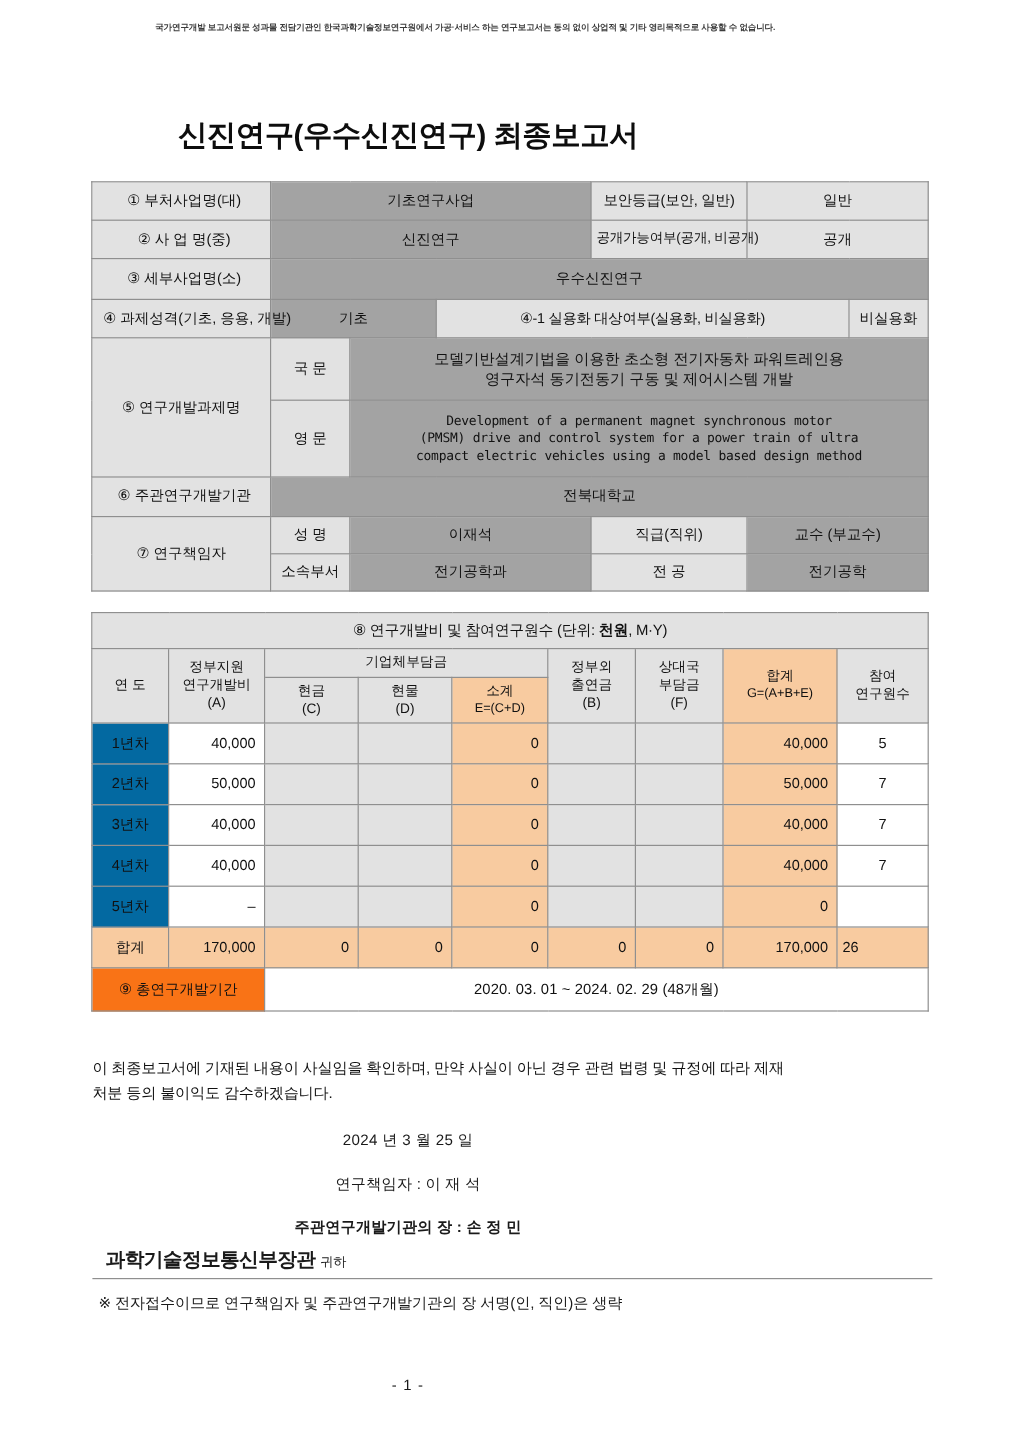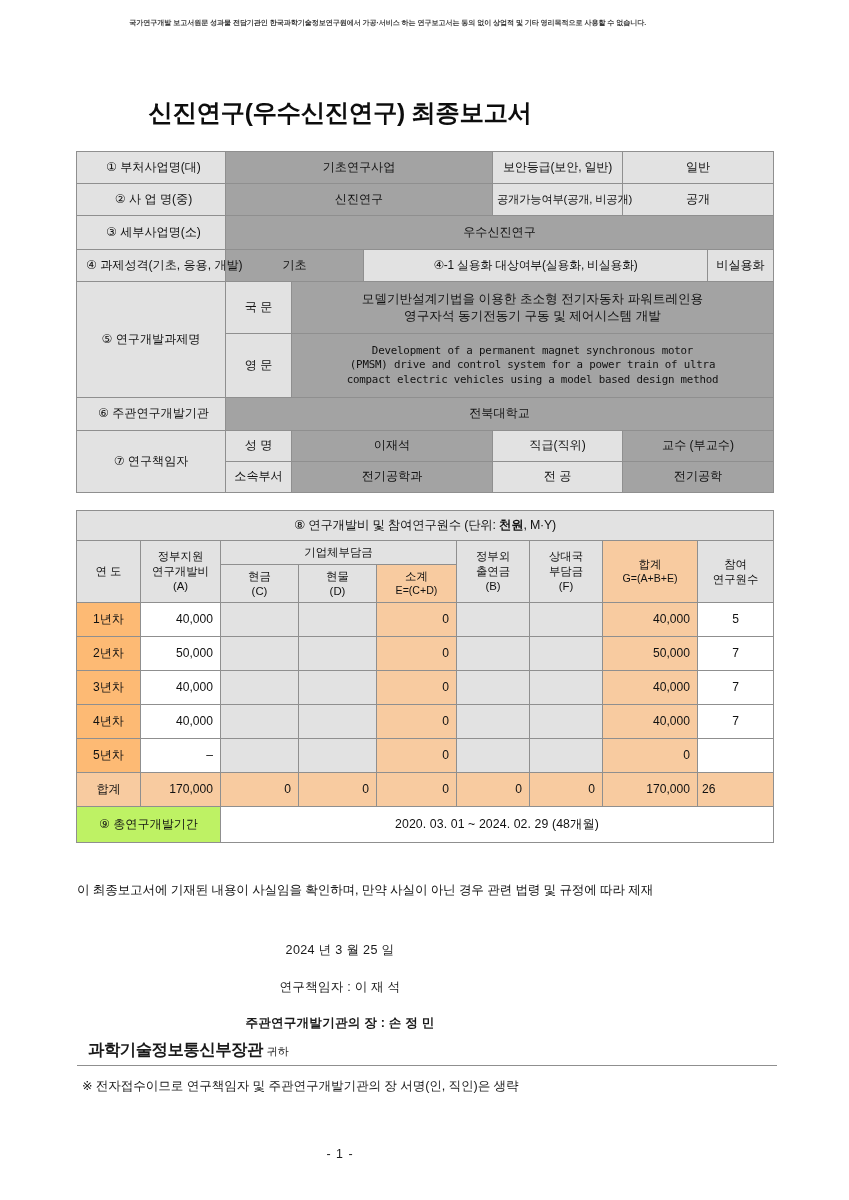--- a/index.html
+++ b/index.html
@@ -88,29 +88,29 @@
     background: #e2e2e2;
     text-align: center;
     font-size: 12.4px;
     height: 30px;
     letter-spacing: -0.2px;
   }
   .bcaption b { font-weight: 700; }
   .bh { background: #e2e2e2; text-align: center; font-size: 11.4px; }
   .bh-or { background: #f8cba0; text-align: center; font-size: 11.4px; }
   .bsub { font-size: 10.6px; }
-  .yr { background: #fdba74; text-align: center; height: 34px; font-size: 12.1px; }
+  .yr { background: #0369a1; text-align: center; height: 34px; font-size: 12.1px; }
   .num { text-align: right; background: #ffffff; padding-right: 7px !important; font-size: 12.1px; }
   .num-c { text-align: center; background: #ffffff; font-size: 12.1px; }
   .empty { background: #e2e2e2; }
   .or { background: #f8cba0; text-align: right; padding-right: 7px !important; font-size: 12.1px; }
   .or-c { background: #f8cba0; text-align: left; font-size: 12.1px; }
   .tot td { background: #f8cba0; }
   .tot .yr { background: #f8cba0; }
-  .period-lbl { background: #bef264; text-align: center; height: 36px; font-size: 12.1px; }
+  .period-lbl { background: #f97316; text-align: center; height: 36px; font-size: 12.1px; }
   .period-val { background: #ffffff; text-align: center; font-size: 12.3px; letter-spacing: 0.1px; }
 
   
   .statement {
     position: absolute;
     top: 880px; left: 77px; width: 700px;
     font-size: 12.6px;
     line-height: 1.65;
     letter-spacing: -0.15px;
     color: #111;
@@ -369,20 +369,21 @@
     <tbody>
         <tr>
       <td class="period-lbl" colspan="2">⑨ 총연구개발기간</td>
       <td class="period-val" colspan="7">2020. 03. 01 ~ 2024. 02. 29 (48개월)</td>
     </tr>
   </tbody>
     </table>
 
   <div class="statement">
     <div>이 최종보고서에 기재된 내용이 사실임을 확인하며, 만약 사실이 아닌 경우 관련 법령 및 규정에 따라 제재</div>
+    <div>처분 등의 불이익도 감수하겠습니다.</div>
   </div>
 
   <div class="sig-date">2024  년  3 월 25  일</div>
   <div class="sig-pi">연구책임자 :    이 재 석</div>
   <div class="sig-org">주관연구개발기관의 장 :    손 정 민</div>
 
   <div class="addressee">
     <span>과학기술정보통신부장관</span><span class="hon">귀하</span>
   </div>
   <div class="rule"></div>

